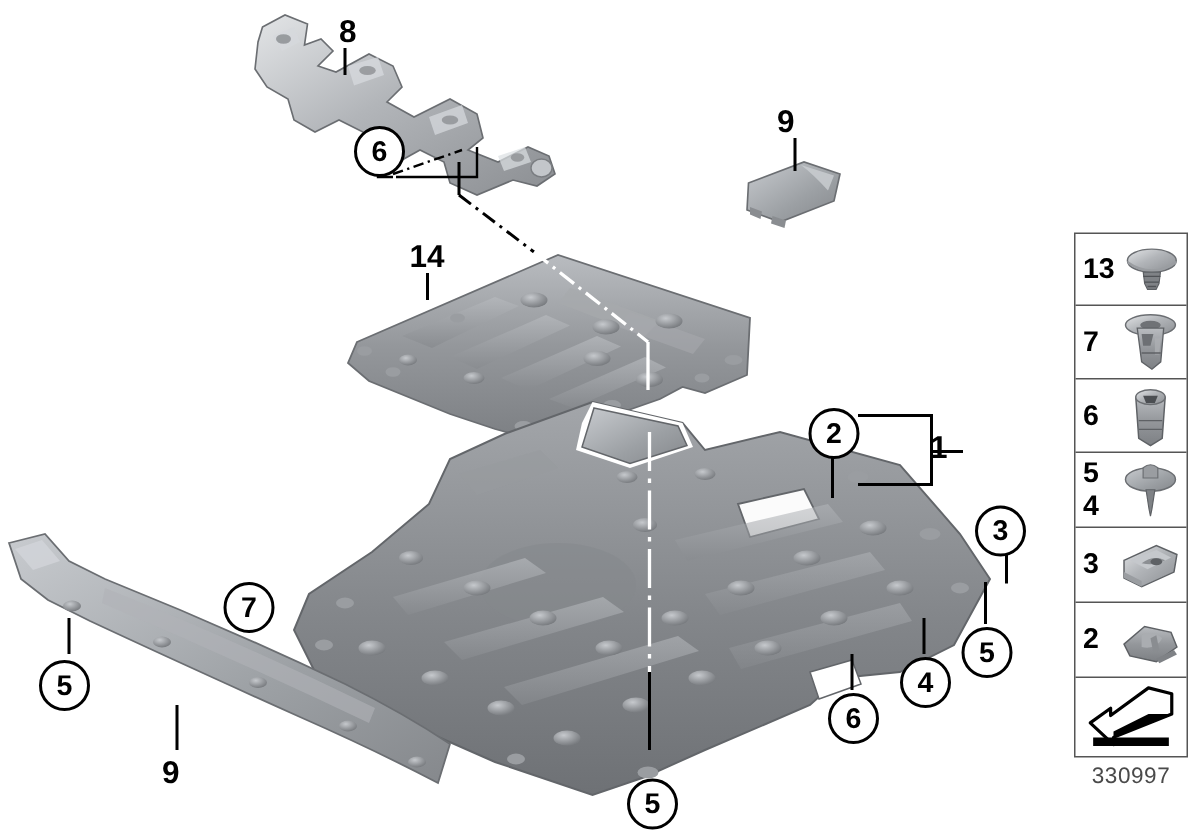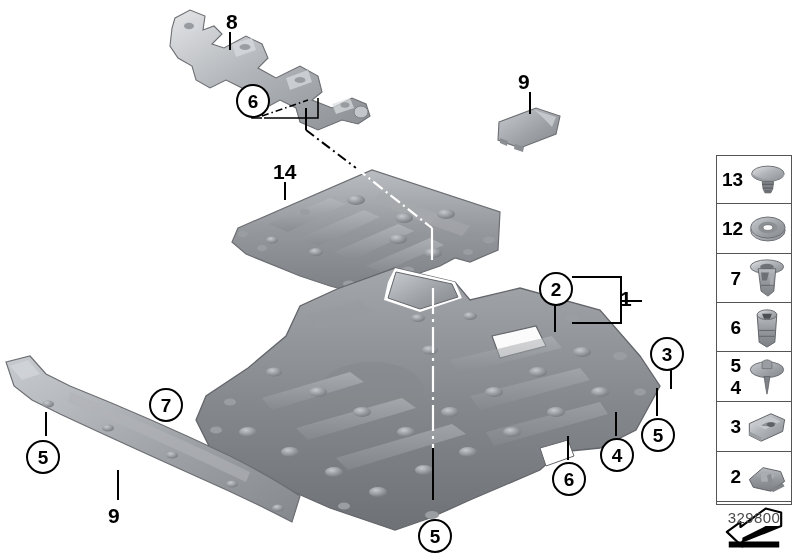--- a/index.html
+++ b/index.html
@@ -13,21 +13,21 @@
            justify-content:center;font-size:19px;font-weight:bold;line-height:1;
            z-index:40;}
   .plainlabel{position:absolute;font-size:21px;font-weight:bold;z-index:40;
               line-height:1;}
   .leader{position:absolute;background:#000;z-index:35;}
   .leader.v{width:2px;}
   .leader.h{height:2px;}
 
   
   #legend{position:absolute;left:716px;top:155px;width:76px;height:350px;
-          border:1.5px solid #555;box-sizing:border-box;z-index:50;background:#fff;text-align:right;}
+          border:1.5px solid #555;box-sizing:border-box;z-index:50;background:#fff;}
   .lcell{position:relative;box-sizing:border-box;border-bottom:1.5px solid #555;
          width:100%;display:flex;align-items:center;}
   .lcell:last-child{border-bottom:none;}
   .lnum{font-size:19px;font-weight:bold;padding-left:5px;line-height:1;
         display:flex;flex-direction:column;justify-content:center;min-width:19px;}
   .lnum span{display:block;}
   .lart{flex:1;height:100%;position:relative;}
   #partnum{position:absolute;left:716px;top:509px;width:76px;text-align:center;
            font-size:15px;color:#4a4a4a;letter-spacing:.4px;z-index:50;}
 </style>
@@ -259,33 +259,20 @@
       <div class="lart">
         <svg width="100%" height="100%" viewBox="0 0 50 48">
           <ellipse cx="26" cy="18" rx="17" ry="8" fill="url(#gSteel)" stroke="#6b6e72" stroke-width="1"></ellipse>
           <path d="M9 18 Q26 30 43 18 L43 20 Q26 32 9 20 Z" fill="#9a9da1"></path>
           <path d="M20 26 L32 26 L31 34 L29 38 L23 38 L21 34 Z" fill="#7f8286" stroke="#5e6165" stroke-width=".8"></path>
           <path d="M20 29 L32 29 M21 33 L31 33 M23 36 L29 36" stroke="#4f5256" stroke-width=".9"></path>
         </svg>
       </div>
     </div>
 
-    <div class="lcell" style="height:50px;">
-      <div class="lnum">
-          <span>12</span>
-        </div>
-      <div class="lart">
-        <svg width="100%" height="100%" viewBox="0 0 50 50">
-          <ellipse cx="26" cy="27" rx="18" ry="11" fill="url(#gSteel)" stroke="#6b6e72" stroke-width="1"></ellipse>
-          <ellipse cx="26" cy="24" rx="18" ry="11" fill="url(#gMetL)" stroke="#6b6e72" stroke-width="1"></ellipse>
-          <ellipse cx="26" cy="24" rx="10" ry="6" fill="#8c8f93"></ellipse>
-          <ellipse cx="26" cy="24" rx="5" ry="3" fill="#fafafa" stroke="#6b6e72" stroke-width=".8"></ellipse>
-        </svg>
-      </div>
-    </div>
 
     <div class="lcell" style="height:49px;">
       <div class="lnum">
           <span>7</span>
         </div>
       <div class="lart">
         <svg width="100%" height="100%" viewBox="0 0 50 49">
           <ellipse cx="26" cy="13" rx="17" ry="7" fill="url(#gSteel)" stroke="#6b6e72" stroke-width="1"></ellipse>
           <ellipse cx="26" cy="13" rx="7" ry="3" fill="#6f7276"></ellipse>
           <path d="M17 15 L35 15 L33 38 L27 43 L20 38 Z" fill="url(#gMet)" stroke="#5e6165" stroke-width=".9"></path>
@@ -358,15 +345,15 @@
       <div class="lart" style="padding:0 4px;">
         <svg width="100%" height="100%" viewBox="0 0 68 52">
           <path d="M6 30 L20 20 L20 25 L46 6 L62 10 L62 24 L22 40 L22 45 Z" fill="#ffffff" stroke="#000" stroke-width="2.2" stroke-linejoin="round"></path>
           <path d="M8 40 L60 40 L60 46 L8 46 Z" fill="#000"></path>
           <path d="M46 24 L62 24 L22 40 L22 36 Z" fill="#000"></path>
         </svg>
       </div>
     </div>
   </div>
 
-  <div id="partnum">329800</div>
+  <div id="partnum">330997</div>
 
 </div>
 
 </body></html>

